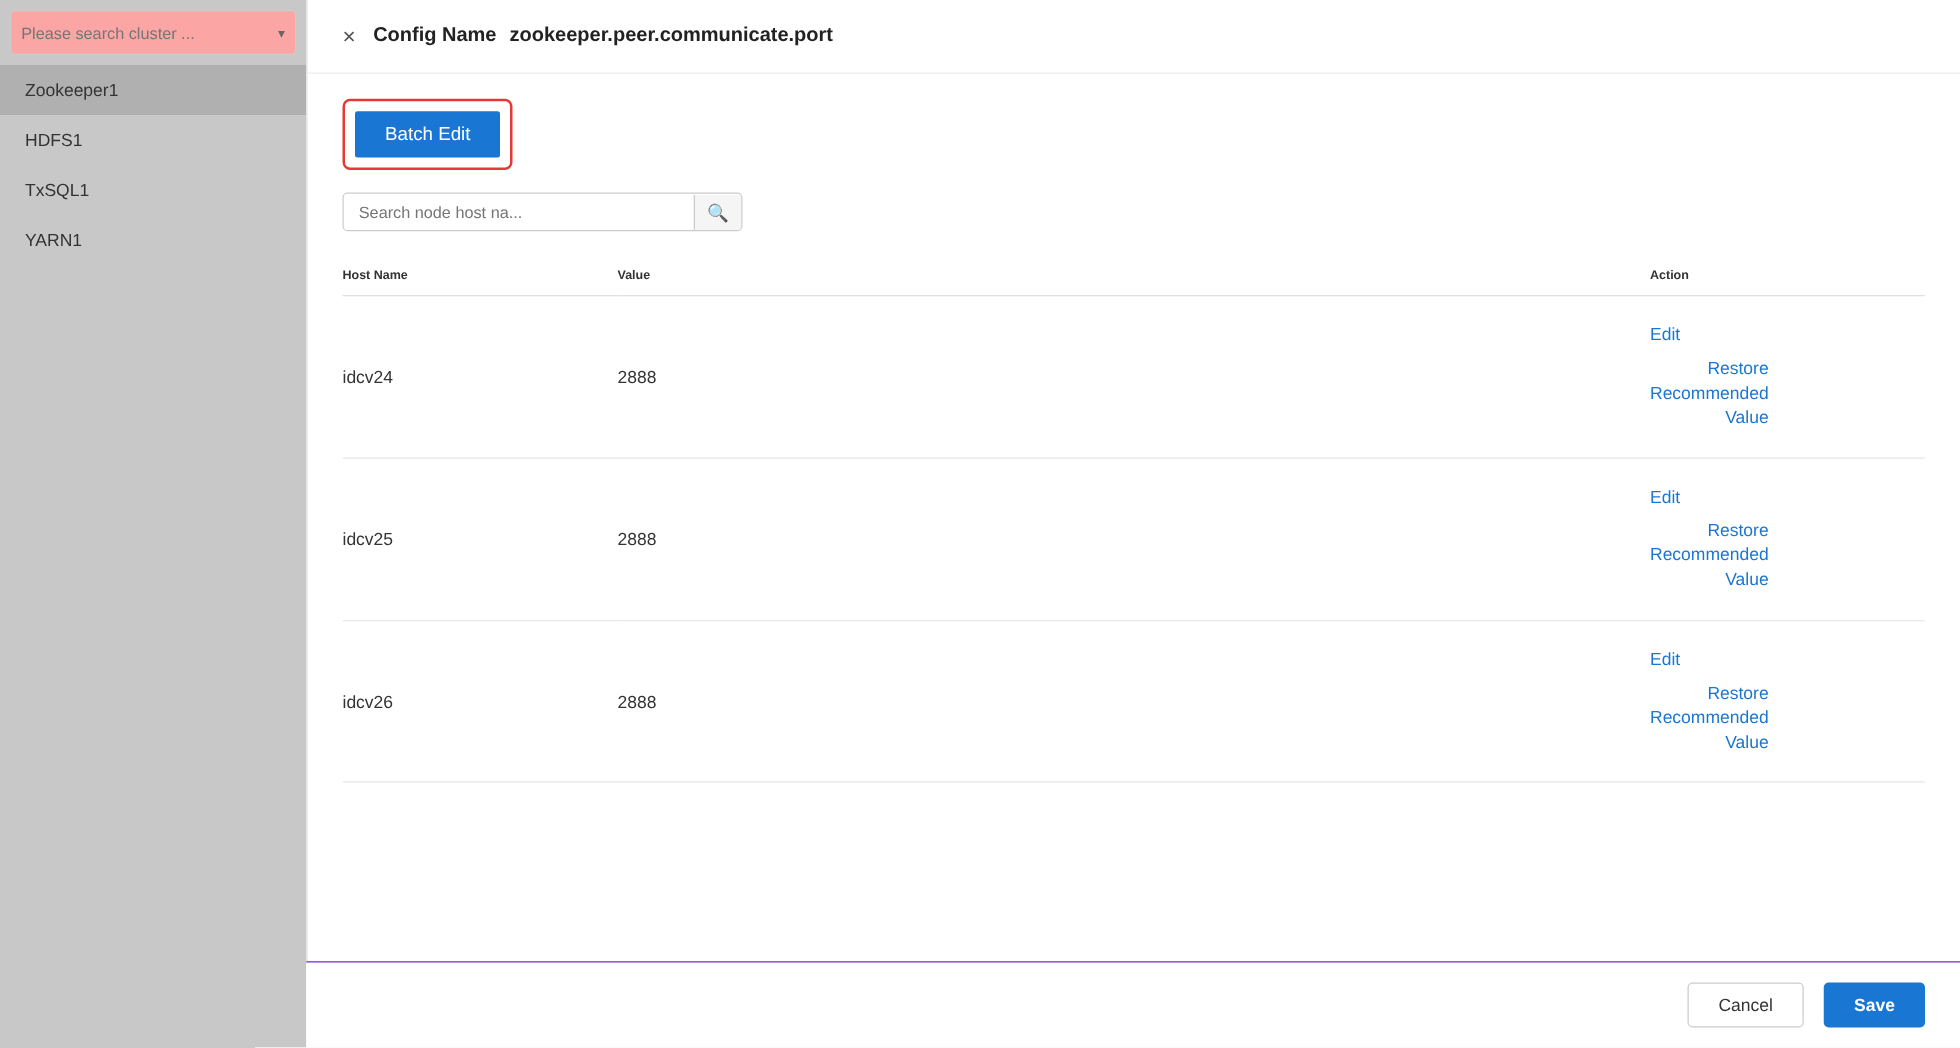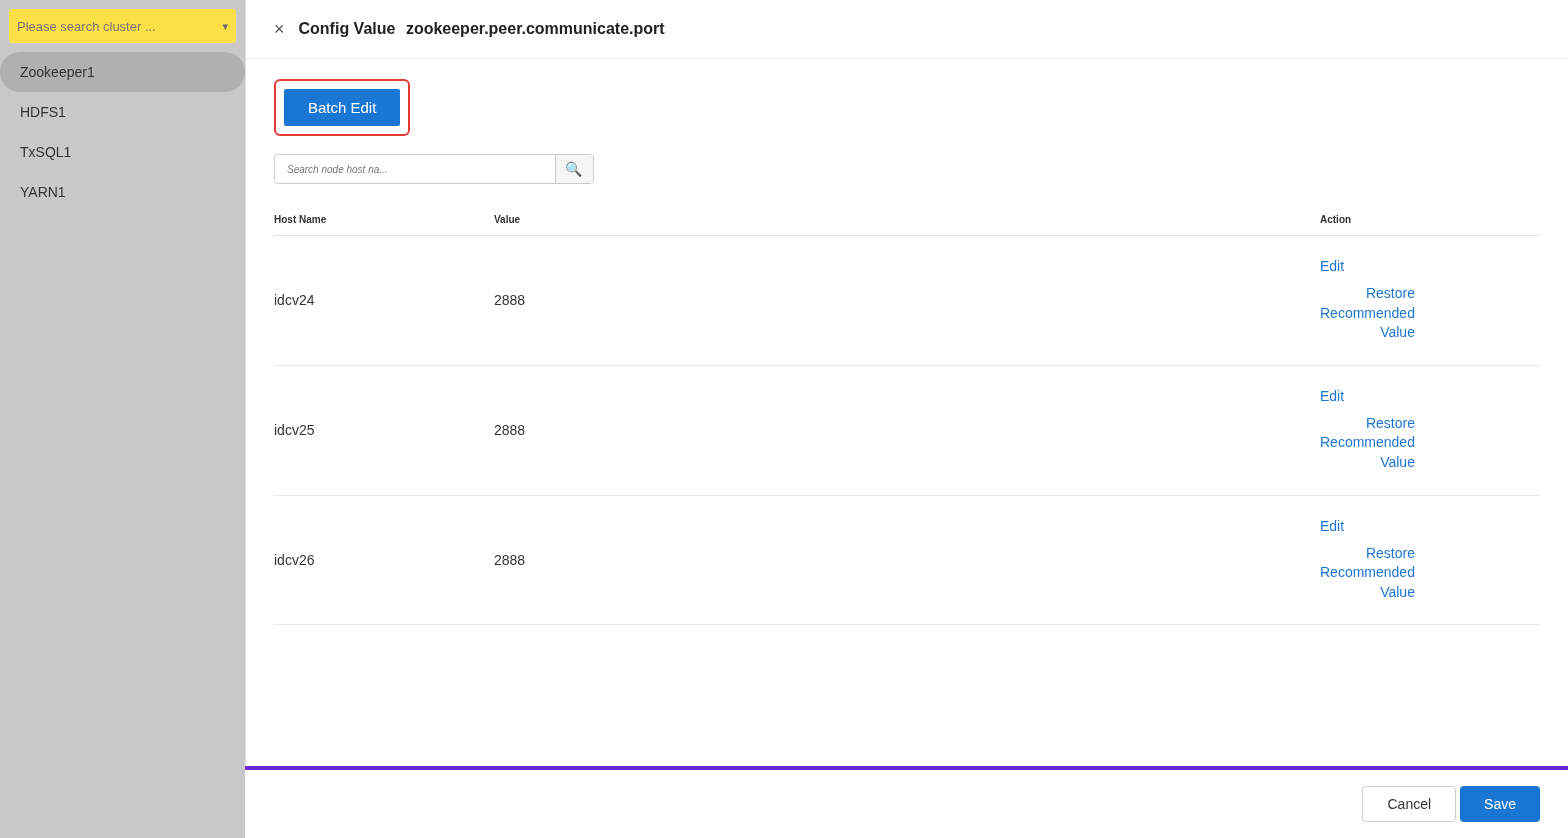--- a/index.html
+++ b/index.html
@@ -18,21 +18,21 @@
       left: 0; top: 0;
       width: 245px;
       height: 838px;
       background: #c8c8c8;
       padding-top: 0;
     }
 
     .sidebar-search {
       display: flex;
       align-items: center;
-      background: #fde047;
+      background: #fca5a5;
       border: 1px solid #ccc;
       margin: 8px;
       padding: 4px 8px;
       border-radius: 4px;
       height: 36px;
     }
 
     .sidebar-search input {
       border: none;
       background: transparent;
@@ -52,21 +52,20 @@
     .sidebar-items {
       margin-top: 4px;
     }
 
     .sidebar-item {
       padding: 12px 20px;
       font-size: 14px;
       color: #333;
       cursor: pointer;
       background: transparent;
-      border-radius: 20px;
     }
 
     .sidebar-item.active {
       background: #b0b0b0;
       font-weight: 500;
     }
 
     
     .modal-overlay {
       position: absolute;
@@ -133,24 +132,23 @@
       border-radius: 4px;
       overflow: hidden;
       width: 320px;
       margin-bottom: 20px;
     }
 
     .search-bar input {
       border: none;
       outline: none;
       padding: 7px 12px;
-      font-size: 10px;
+      font-size: 13px;
       color: #999;
       flex: 1;
-      font-style: italic;
     }
 
     .search-bar button {
       background: #f5f5f5;
       border: none;
       border-left: 1px solid #ccc;
       padding: 6px 10px;
       cursor: pointer;
       font-size: 14px;
       color: #555;
@@ -213,24 +211,24 @@
       line-height: 1.4;
     }
 
     
     .modal-footer {
       position: absolute;
       bottom: 0;
       left: 245px;
       width: 1323px;
       padding: 16px 28px;
-      border-top: 4px solid #6d28d9;
+      border-top: 1px solid #6d28d9;
       display: flex;
       justify-content: flex-end;
-      gap: 4px;
+      gap: 16px;
       background: white;
     }
 
     .cancel-btn {
       padding: 9px 24px;
       border: 1px solid #ccc;
       background: white;
       color: #333;
       font-size: 14px;
       border-radius: 4px;
@@ -238,21 +236,21 @@
     }
 
     .save-btn {
       padding: 9px 24px;
       border: none;
       background: #1976d2;
       color: white;
       font-size: 14px;
       border-radius: 4px;
       cursor: pointer;
-      font-weight: 400;
+      font-weight: 700;
     }
   </style>
 </head>
 <body>
 
 <div class="sidebar">
   <div class="sidebar-search">
     <input type="text" value="" placeholder="Please search cluster ..." style="">
     <span class="chevron-icon">▾</span>
   </div>
@@ -270,21 +268,21 @@
       <span>YARN1</span>
     </div>
   </div>
 </div>
 
 <div class="modal-overlay">
 
   <div class="modal-header">
     <span class="close-btn">×</span>
     <span class="modal-title">
-      <span>Config Value</span>
+      <span>Config Name</span>
       <span style="margin-left:6px;">zookeeper.peer.communicate.port</span>
     </span>
   </div>
 
   <div class="modal-body">
     
     <div class="batch-edit-area">
       <button class="batch-edit-btn">Batch Edit</button>
     </div>
 

